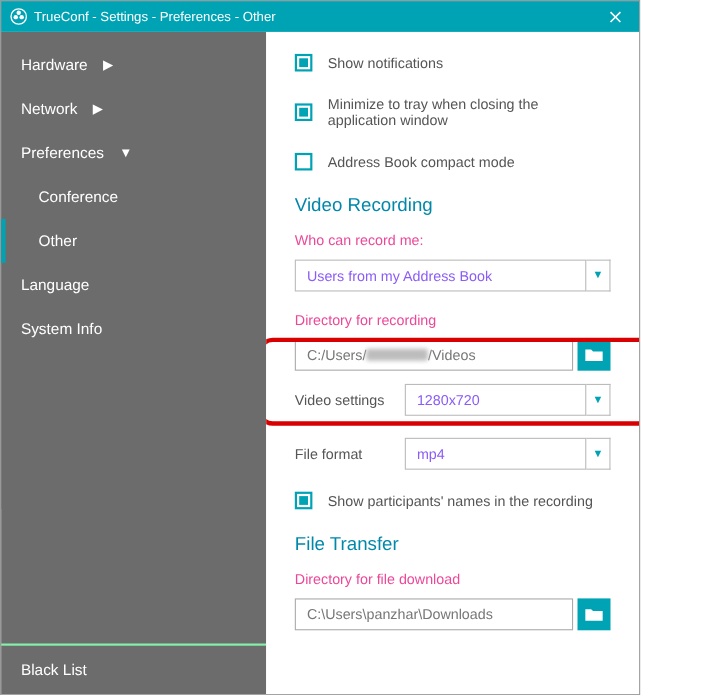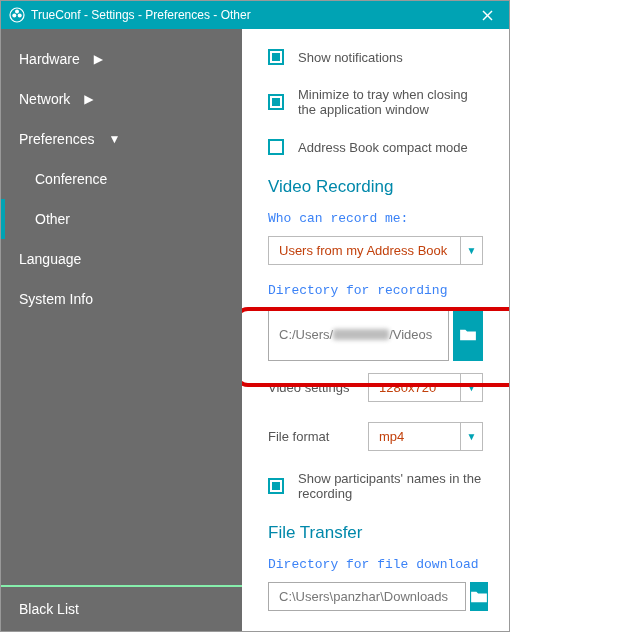--- a/index.html
+++ b/index.html
@@ -1,37 +1,37 @@
 <!DOCTYPE html>
 <html><head>
 <meta charset="utf-8">
 <style>
   * { box-sizing: border-box; margin: 0; padding: 0; }
   body { font-family: "Segoe UI", Arial, sans-serif; font-size: 13px; background: #fff; }
-  .window { width: 510px; height: 632px; border: 1px solid #999; display: flex; flex-direction: column; }
+  .window { width: 582px; height: 632px; border: 1px solid #999; display: flex; flex-direction: column; }
   .titlebar { height: 28px; background: #00a3b4; color: #fff; display: flex; align-items: center; padding: 0 8px; font-size: 12px; }
   .titlebar .logo { width: 16px; height: 16px; margin-right: 6px; display: inline-block; }
   .titlebar .title { flex: 1; }
   .titlebar .close { width: 28px; height: 28px; display: flex; align-items: center; justify-content: center; cursor: pointer; font-size: 15px; }
   .body { flex: 1; display: flex; overflow: hidden; }
   .sidebar { width: 241px; background: #6c6c6c; color: #fff; display: flex; flex-direction: column; font-size: 14px; }
   .navlist { flex: 1; overflow: auto; padding-top: 10px; }
   .nav-item { padding: 12px 18px; cursor: pointer; display: flex; align-items: center; }
   .nav-item .caret { margin-left: 14px; font-size: 12px; }
   .sub-item { padding: 12px 18px 12px 34px; cursor: pointer; }
   .sub-item.active { border-left: 4px solid #00a3b4; padding-left: 30px; }
   .blacklist { border-top: 2px solid #86efac; padding: 14px 18px; cursor: pointer; }
   .content { flex: 1; background: #fff; padding: 20px 26px 10px 26px; overflow: hidden; color: #555; position: relative; }
   .row { display: flex; align-items: center; margin-bottom: 22px; }
   .checkbox { width: 16px; height: 16px; border: 2px solid #00a3b4; margin-right: 14px; display: flex; align-items: center; justify-content: center; cursor: pointer; flex-shrink: 0; }
   .checkbox.checked::after { content: ""; width: 8px; height: 8px; background: #00a3b4; }
   .section-title { color: #0088aa; font-size: 17px; margin-top: 4px; margin-bottom: 14px; }
-  .label { margin-bottom: 10px; color: #3b82f6; font-family: Liberation Mono, monospace; }
+  .label { margin-bottom: 10px; color: #ec4899; }
   .select { display: flex; margin-bottom: 12px; }
-  .select input, .select .text { flex: 1; border: 1px solid #bbb; padding: 6px 10px; font-size: 13px; color: #c2410c; background: #fff; }
+  .select input, .select .text { flex: 1; border: 1px solid #bbb; padding: 6px 10px; font-size: 13px; color: #8b5cf6; background: #fff; }
   .select .arrow { width: 22px; border: 1px solid #bbb; border-left: none; display: flex; align-items: center; justify-content: center; color: #00a3b4; cursor: pointer; font-size: 10px; }
   .dir-group { padding: 6px 8px 8px 8px; margin-left: -8px; margin-right: -8px; }
   .dir-row { display: flex; align-items: stretch; }
   .dir-row input { flex: 1; border: 1px solid #aaa; padding: 6px 10px; font-size: 13px; color: #777; }
   .folder-btn { width: 30px; background: #00a3b4; margin-left: 4px; display: flex; align-items: center; justify-content: center; cursor: pointer; }
   .folder-btn svg { width: 18px; height: 14px; fill: #fff; }
   .blur { display:inline-block; width:56px; height:11px; background:#bdbdbd; filter: blur(2px); vertical-align: middle; border-radius: 2px;}
   .highlight-ring { position: absolute; border: 4px solid #d80000; border-radius: 14px; pointer-events:none; }
   .kv-row { display: flex; align-items: center; margin-bottom: 20px; }
   .kv-row .k { width: 100px; color: #555; }
@@ -107,21 +107,21 @@
       <div class="section-title">Video Recording</div>
       <div class="label">Who can record me:</div>
       <div class="select">
         <div class="text">Users from my Address Book</div>
         <div class="arrow">▼</div>
       </div>
 
       <div class="dir-group">
         <div class="label">Directory for recording</div>
         <div class="dir-row">
-          <div class="text" style="flex:1;border:1px solid #aaa;padding:18px 10px;color:#777;display:flex;align-items:center;">
+          <div class="text" style="flex:1;border:1px solid #aaa;padding:6px 10px;color:#777;display:flex;align-items:center;">
             <span>C:/Users/</span>
               <span class="blur"></span>
               <span>/Videos</span>
           </div>
           <div class="folder-btn">
             <svg viewBox="0 0 20 16">
                 <path d="M1 2h6l2 2h10v10H1z"></path>
               </svg>
           </div>
         </div>

